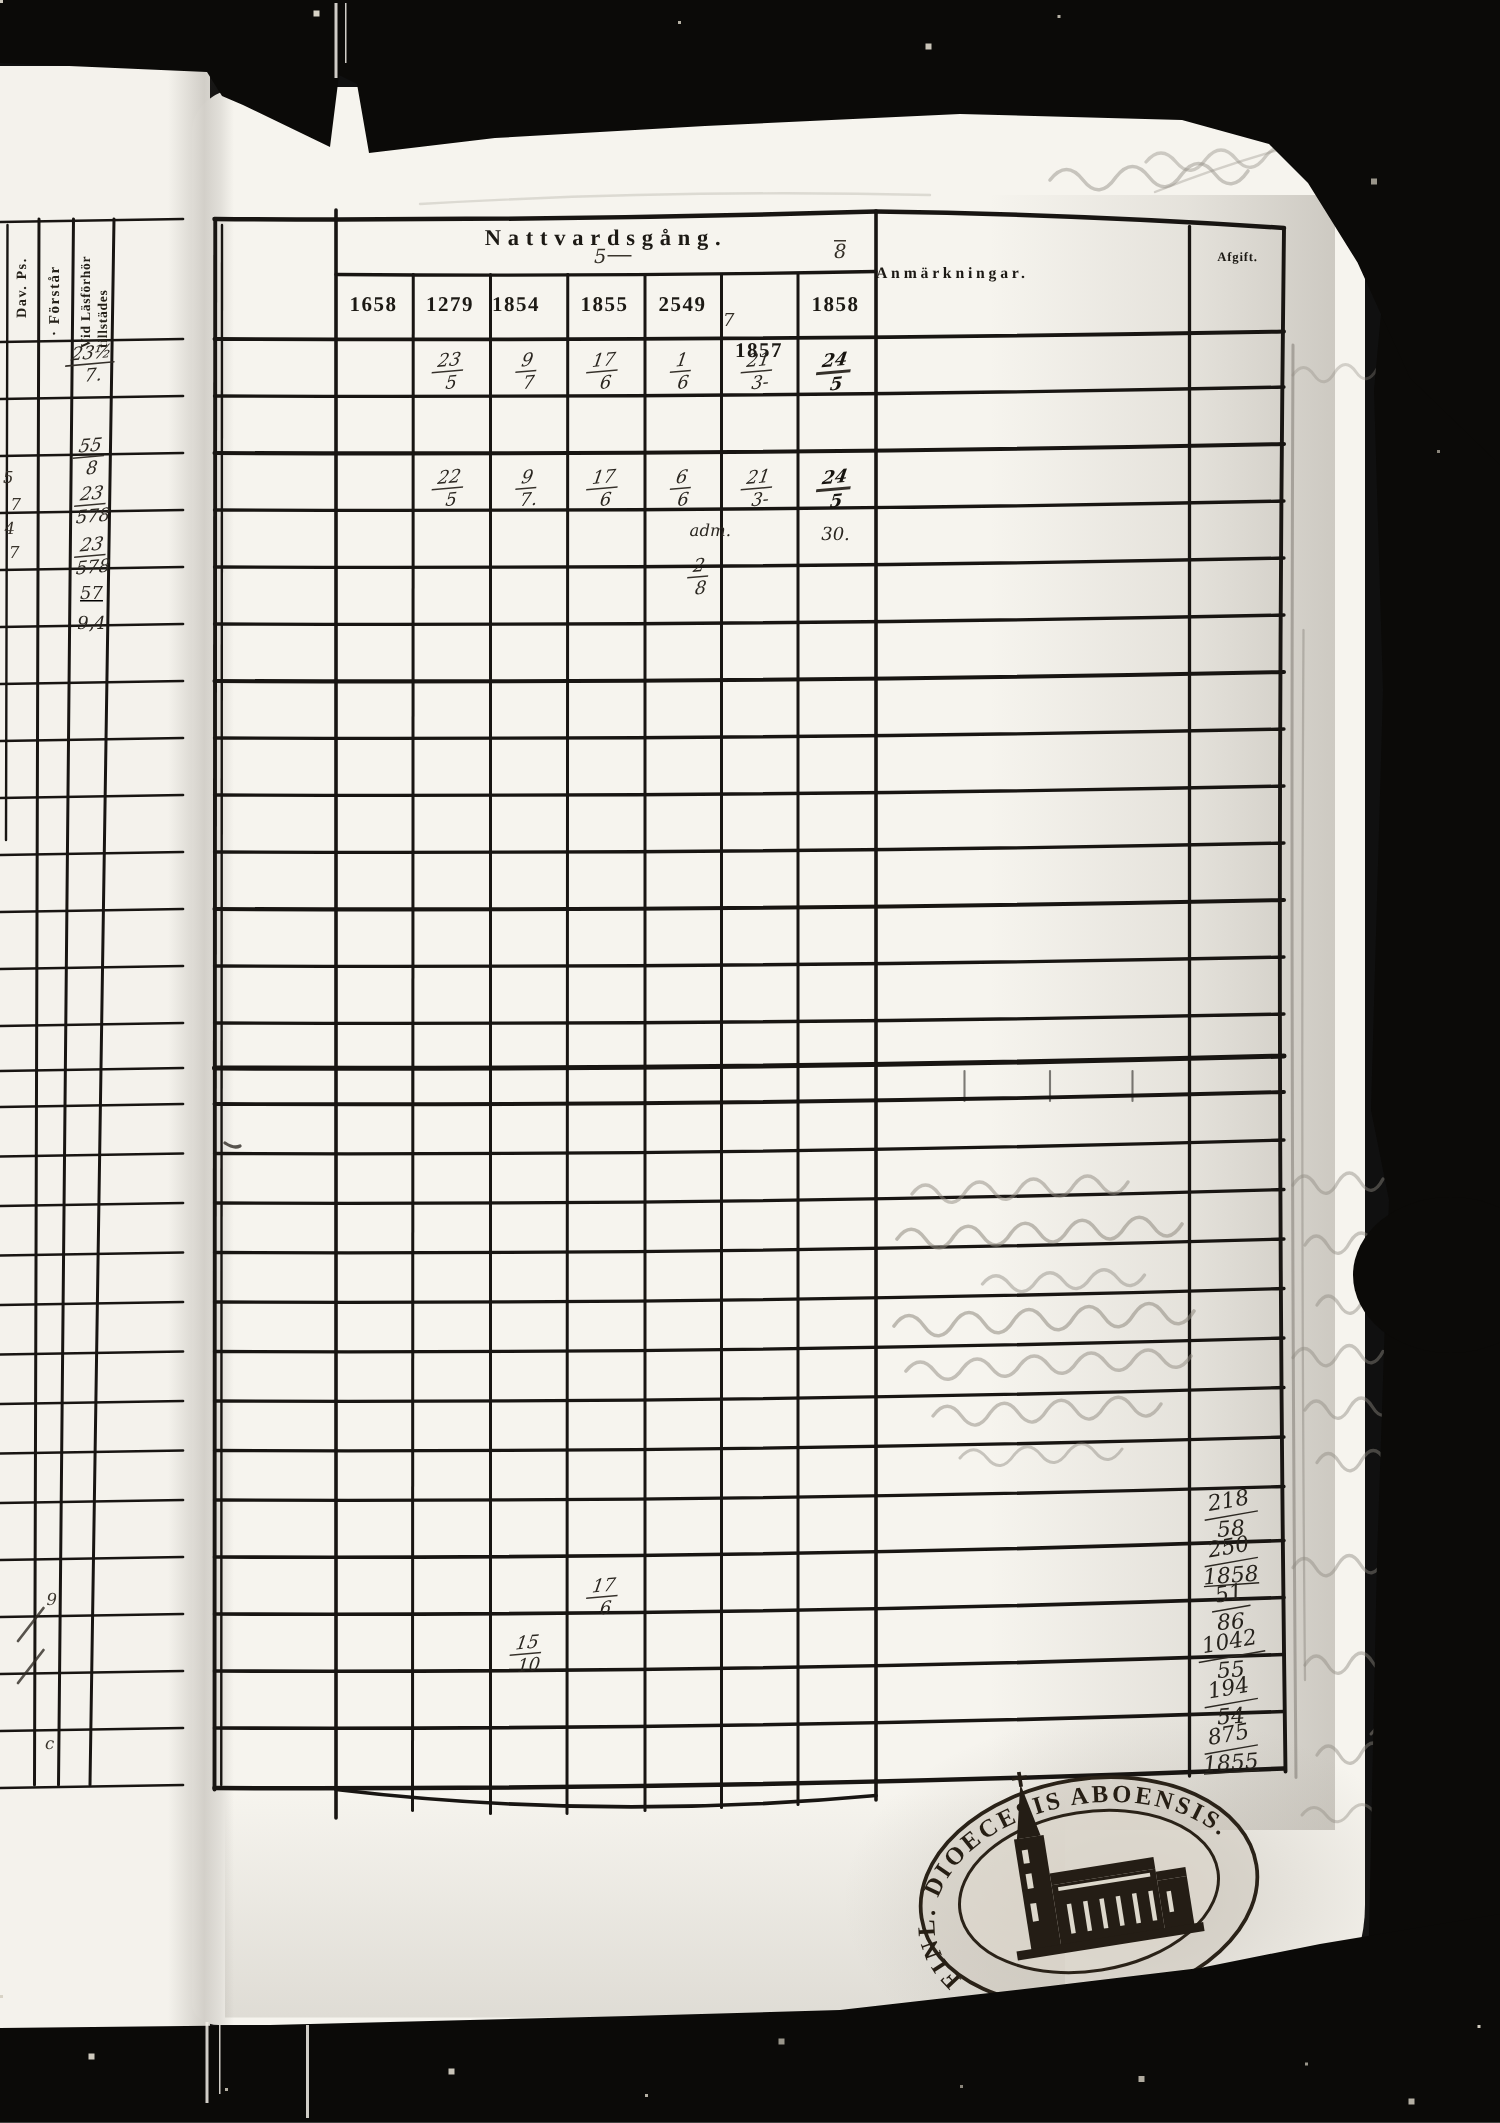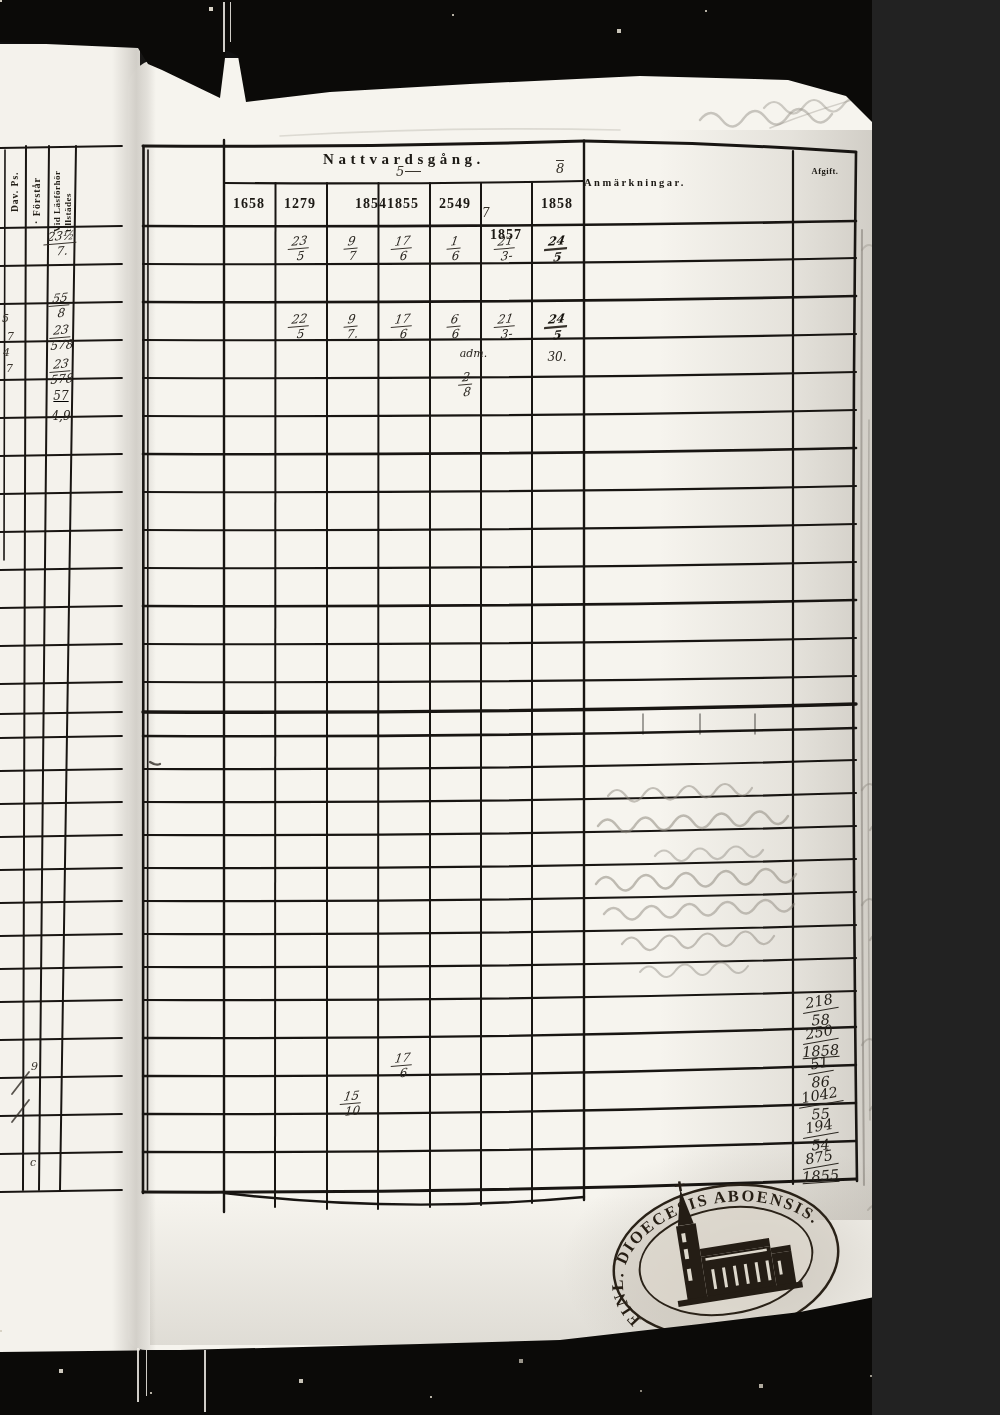--- a/index.html
+++ b/index.html
@@ -1,16 +1,16 @@
 <!DOCTYPE html>
 <html><head>
 <meta charset="utf-8">
 <style>
   html,body{margin:0;padding:0;background:#222;}
-  #scan{position:relative;width:872px;height:1415px;overflow:hidden;
+  #scan{position:relative;width:1000px;height:1415px;overflow:hidden;
         background:#101010;font-family:"Liberation Serif",serif;}
   #scan *{box-sizing:border-box;}
   .abs{position:absolute;}
 
   
   #left-page{left:0;top:44px;width:140px;height:1312px;background:#f4f2ec;}
   #main-page{left:128px;top:58px;width:782px;height:1292px;background:#f6f4ee;
              border-radius:36px 90px 60px 18px / 30px 70px 80px 14px;}
   #gutter{left:112px;top:44px;width:44px;height:1308px;
           background:linear-gradient(to right,rgba(70,62,54,0) 0%,rgba(70,62,54,.20) 55%,rgba(50,44,38,.10) 80%,rgba(50,44,38,0));}
@@ -209,21 +209,21 @@
       <path d="M928 1086 q10 18 2 40 q-8 22 -16 30" stroke="#8f8a80" stroke-width="2" fill="none" opacity="0.5" stroke-linecap="round"></path>
       <path d="M868 1210 q8 -10 16 0 q8 10 16 -2 q8 -10 16 0 q8 10 16 -2 q8 -10 16 0 q8 10 16 -2" stroke="#8f8a80" stroke-width="2" fill="none" opacity="0.4" stroke-linecap="round"></path>
     </svg>
 
   <div class="abs printed" id="title">Nattvardsgång.</div>
   <div class="abs printed" id="remarks-h">Anmärkningar.</div>
   <div class="abs printed" id="fee-h">Afgift.</div>
   <div class="abs" id="years-row">
       <span class="abs year-label" style="left: 249px;">1658</span>
       <span class="abs year-label" style="left: 300px;">1279</span>
-      <span class="abs year-label" style="left: 371px; text-align: right;">1854</span>
+      <span class="abs year-label" style="left: 344px; text-align: right;">1854</span>
       <span class="abs year-label" style="left: 403px;">1855</span>
       <span class="abs year-label" style="left: 455px;">2549</span>
       <span class="abs year-label" style="left: 506px; margin-top: 31px;">1857</span>
       <span class="abs year-label" style="left: 557px;">1858</span>
     </div>
 
   <div class="abs hw ann" id="ann-5">5</div>
   <div class="abs hw ann" id="ann-8">8</div>
   <div class="abs hw ann" id="ann-7">7</div>
 
@@ -316,21 +316,21 @@
         </span></div>
       <div class="abs scrap" style="top: 320px;"><span class="hfrac hw">
           <span class="n">23</span>
           <span class="d">578</span>
         </span></div>
       <div class="abs scrap" style="top: 354px;"><span class="hfrac hw">
           <span class="n">23</span>
           <span class="d">578</span>
         </span></div>
       <div class="abs scrap" style="top: 386px; text-decoration: underline;"><span class="hw hw-text">57</span></div>
-      <div class="abs scrap" style="top: 406px;"><span class="hw hw-text">4,9</span></div>
+      <div class="abs scrap" style="top: 406px;"><span class="hw hw-text">9,4</span></div>
       <span class="abs hw mark" style="left: 2px; top: 312px;">5</span>
       <span class="abs hw mark" style="left: 7px; top: 330px;">7</span>
       <span class="abs hw mark" style="left: 3px; top: 346px;">4</span>
       <span class="abs hw mark" style="left: 6px; top: 362px;">7</span>
       <span class="abs hw mark" style="left: 31px; top: 1060px;">9</span>
       <span class="abs hw mark" style="left: 30px; top: 1156px;">c</span>
     </div>
 
   <svg class="abs" id="stamp" width="280" height="190" viewBox="0 0 280 190" style="left:586px;top:1166px">
     <g transform="translate(140,95) rotate(-9)">

